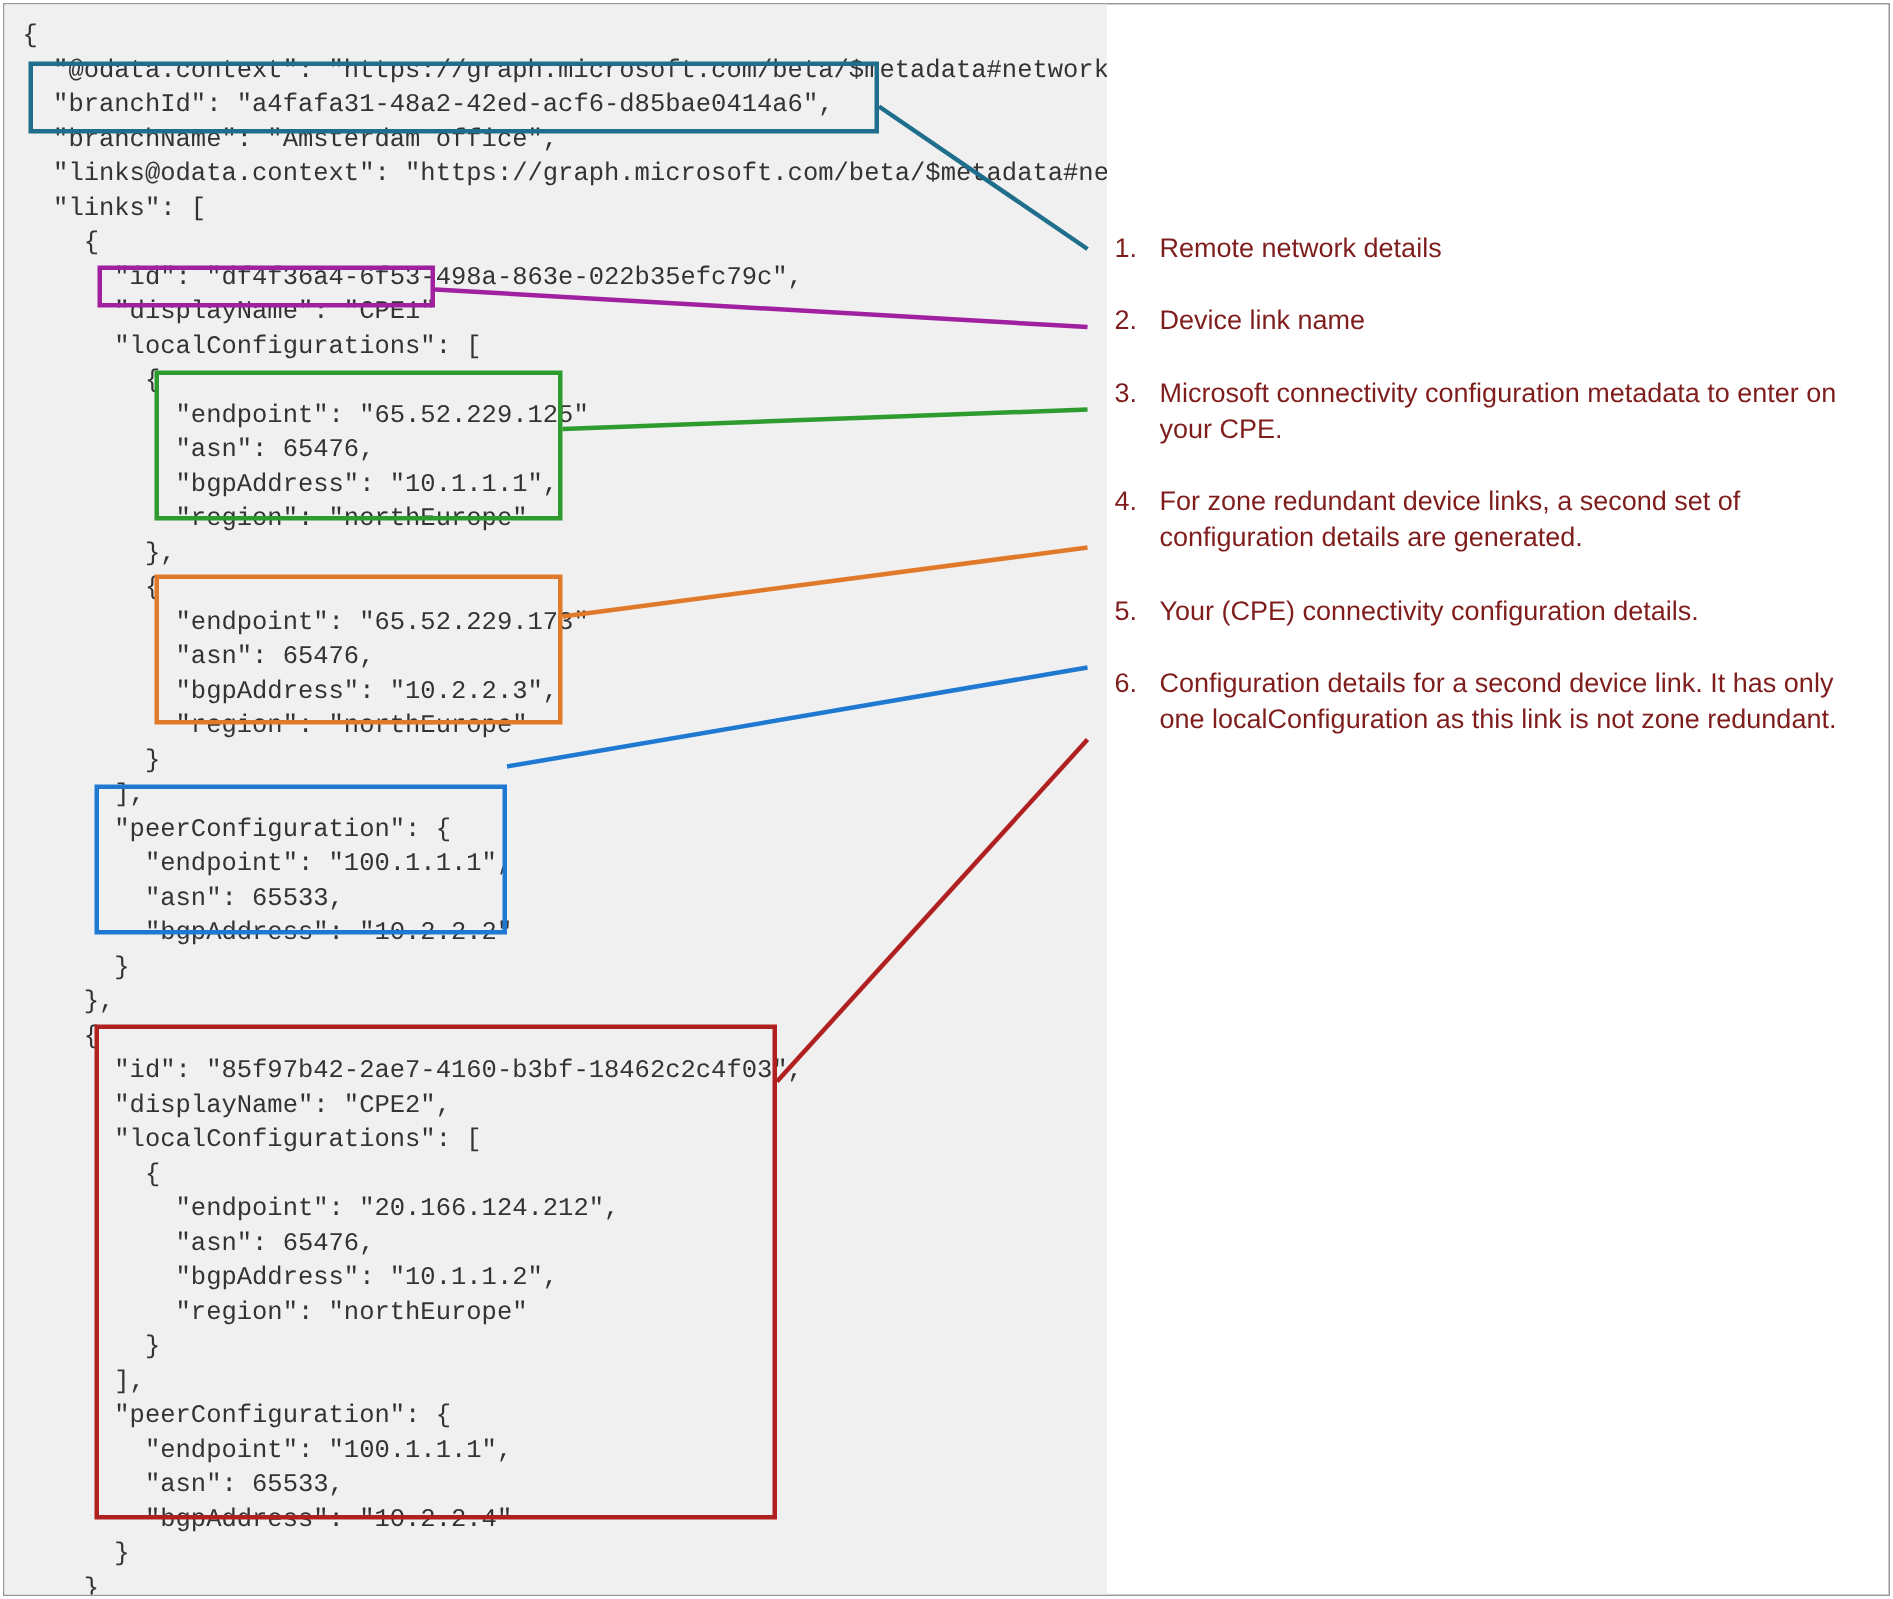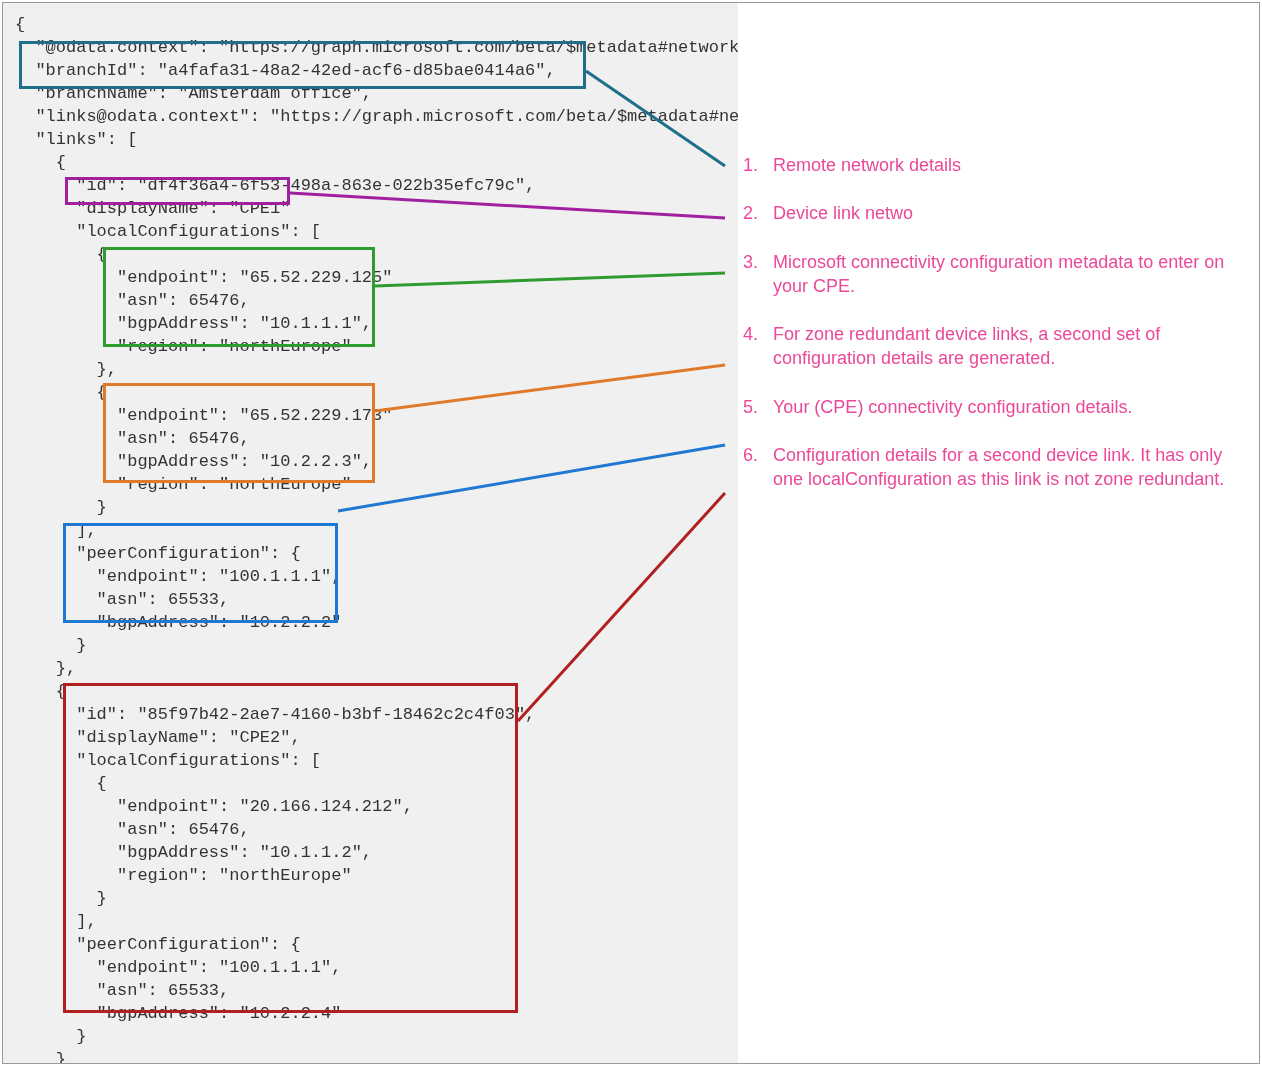--- a/index.html
+++ b/index.html
@@ -24,21 +24,21 @@
       line-height: 23px;
       color: #333;
       position: relative;
       overflow: hidden;
     }
     .code-panel .line { white-space: pre; }
     .annotations {
       flex: 1;
       padding: 150px 20px 20px 5px;
       font-size: 18px;
-      color: #ec4899;
+      color: #7f1d1d;
       line-height: 1.35;
     }
     .annotations ol { list-style: none; counter-reset: item; }
     .annotations li {
       counter-increment: item;
       margin-bottom: 24px;
       padding-left: 30px;
       position: relative;
     }
     .annotations li::before {
@@ -109,21 +109,21 @@
     <div class="line">        "asn": 65533,</div>
     <div class="line">        "bgpAddress": "10.2.2.4"</div>
     <div class="line">      }</div>
     <div class="line">    }</div>
 
   </div>
 
   <div class="annotations">
     <ol>
       <li>Remote network details</li>
-      <li>Device link netwo</li>
+      <li>Device link name</li>
       <li>Microsoft connectivity configuration metadata to enter on your CPE.</li>
       <li>For zone redundant device links, a second set of configuration details are generated.</li>
       <li>Your (CPE) connectivity configuration details.</li>
       <li>Configuration details for a second device link. It has only one localConfiguration as this link is not zone redundant.</li>
     </ol>
   </div>
 
   <div class="hlbox" style="left: 16px; top: 38px; width: 567px; height: 48px; border-color: rgb(31, 110, 140);"></div>
   <div class="hlbox" style="left: 62px; top: 174px; width: 225px; height: 28px; border-color: rgb(160, 32, 160);"></div>
   <div class="hlbox" style="left: 100px; top: 244px; width: 272px; height: 100px; border-color: rgb(46, 155, 46);"></div>

